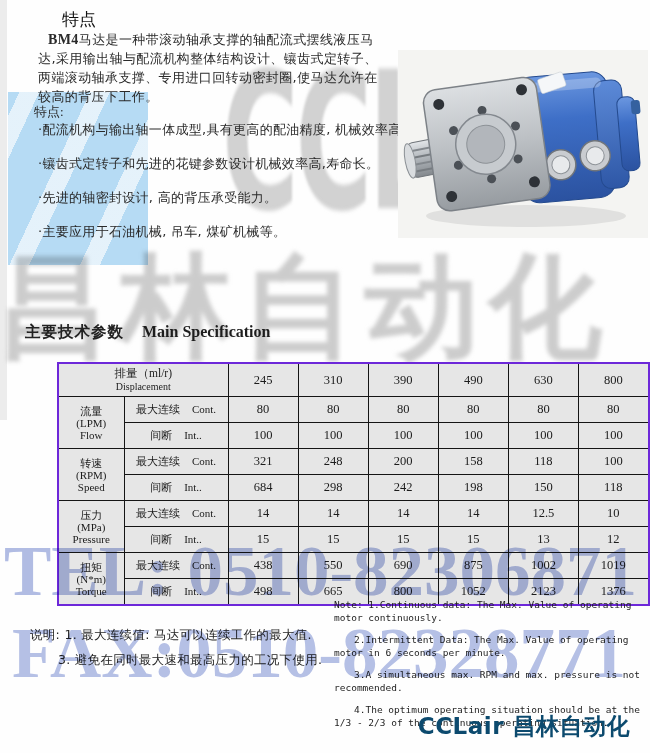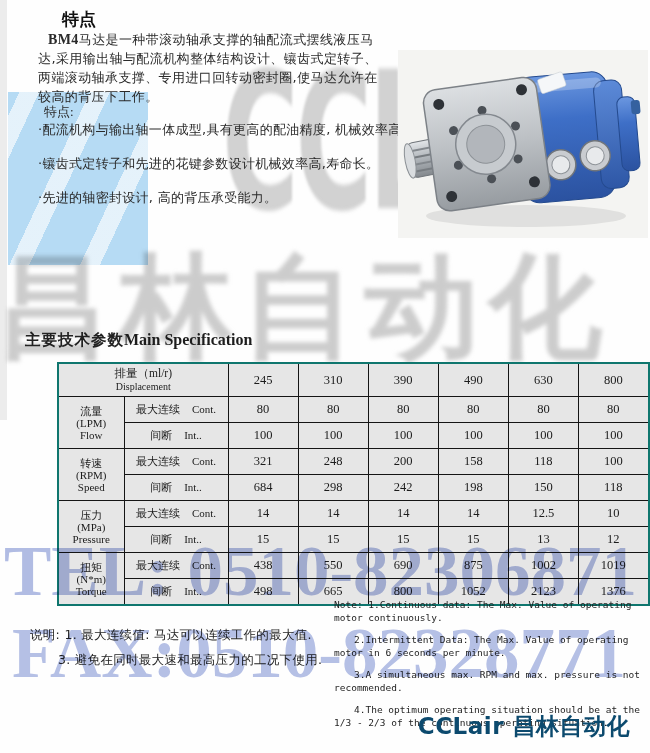--- a/index.html
+++ b/index.html
@@ -16,42 +16,42 @@
         line-height:1;color:#9c9c9c;opacity:.45;filter:blur(2px);letter-spacing:-6px;
         transform:scaleX(.55);transform-origin:left top;z-index:2;}
   .wm-zh{left:-4px;top:250px;font-weight:bold;font-size:114px;line-height:1;color:#9c9c9c;opacity:.5;
         filter:blur(2px);letter-spacing:9px;z-index:2;}
   .wm-tel{left:4px;top:536px;font-family:"Liberation Serif","DejaVu Serif",serif;font-weight:bold;
         font-size:71px;line-height:1;color:#a4b1e0;opacity:.85;filter:blur(.6px);z-index:6;}
   .wm-fax{left:12px;top:618px;font-family:"Liberation Serif","DejaVu Serif",serif;font-weight:bold;
         font-size:71px;line-height:1;color:#a4b1e0;opacity:.8;filter:blur(.6px);z-index:6;}
 
   
-  .features-heading{position:absolute;left:62px;top:8px;font-size:17px;font-weight:bold;color:#111;z-index:3;text-align:center;}
+  .features-heading{position:absolute;left:62px;top:8px;font-size:17px;font-weight:normal;color:#111;z-index:3;text-align:center;}
   .intro{position:absolute;left:38px;top:30px;width:352px;font-size:13px;line-height:19px;
         letter-spacing:.4px;color:#2a2a2a;text-indent:10px;z-index:3;}
   .intro b{font-family:"Liberation Serif",serif;font-size:14px;}
-  .features-sub{position:absolute;left:44px;top:103px;font-size:13px;color:#2a2a2a;z-index:3;font-family:Liberation Serif, serif;}
+  .features-sub{position:absolute;left:34px;top:103px;font-size:13px;color:#2a2a2a;z-index:3;font-family:Liberation Serif, serif;}
   .bullets{position:absolute;left:38px;top:121px;width:392px;z-index:3;}
   .bullet{font-size:13px;line-height:18px;letter-spacing:.3px;color:#2a2a2a;margin-bottom:16px;}
 
   
   .photo{position:absolute;left:398px;top:50px;width:250px;height:188px;background:#f4f4f2;z-index:4;}
 
   
-  .section-heading{position:absolute;left:25px;top:330px;z-index:3;display:flex;align-items:baseline;}
+  .section-heading{position:absolute;left:25px;top:322px;z-index:3;display:flex;align-items:baseline;gap:18px;}
   .section-zh{font-size:15.5px;font-weight:bold;color:#222;letter-spacing:1px;}
   .section-en{font-family:"Liberation Serif","DejaVu Serif",serif;font-size:16px;font-weight:bold;color:#1d1d1d;}
 
   
   .spec-table{position:absolute;left:57px;top:362px;width:591px;border-collapse:collapse;z-index:3;
         table-layout:fixed;font-family:"Liberation Serif","DejaVu Serif",serif;}
   .spec-table td{border:1px solid #151515;background:#e6e6e6;text-align:center;vertical-align:middle;
         height:25px;padding:0;color:#1c1c1c;}
-  .spec-table{border:2px solid #0f766e;}
+  .spec-table{border:2px solid #6d28d9;}
   .spec-table .head-row td{height:32px;}
   .param-head{font-size:11.5px;line-height:13px;}
   .ph-zh{font-size:11.5px;}
   .ph-en{font-size:10px;}
   .val{font-size:12.5px;}
   .param{font-size:11px;line-height:12px;}
   .sub{font-size:11px;}
   .sub span{display:inline-block;margin:0 6px;}
   col.c-param{width:66px;} col.c-sub{width:104px;} col.c-val{width:70.1px;}
 
@@ -79,20 +79,21 @@
   <div class="wm wm-ccl">CCLair</div>
   <div class="wm wm-zh">昌林自动化</div>
 
   <div class="features-heading">特点</div>
   <div class="intro"><b>BM4</b><span>马达是一种带滚动轴承支撑的轴配流式摆线液压马达,采用输出轴与配流机构整体结构设计、镶齿式定转子、两端滚动轴承支撑、专用进口回转动密封圈,使马达允许在较高的背压下工作。</span></div>
   <div class="features-sub">特点:</div>
   <div class="bullets">
       <div class="bullet">·配流机构与输出轴一体成型,具有更高的配油精度, 机械效率高。</div>
       <div class="bullet">·镶齿式定转子和先进的花键参数设计机械效率高,寿命长。</div>
       <div class="bullet">·先进的轴密封设计, 高的背压承受能力。</div>
+      <div class="bullet">·主要应用于石油机械, 吊车, 煤矿机械等。</div>
     </div>
 
   <div class="photo">
     <svg width="250" height="188" viewBox="0 0 250 188">
       <defs>
         <linearGradient id="gSilver" x1="0" y1="0" x2="0" y2="1">
           <stop offset="0" stop-color="#dcdfe2"></stop>
             <stop offset=".5" stop-color="#bcc0c4"></stop>
             <stop offset="1" stop-color="#979ca1"></stop>
         </linearGradient>

